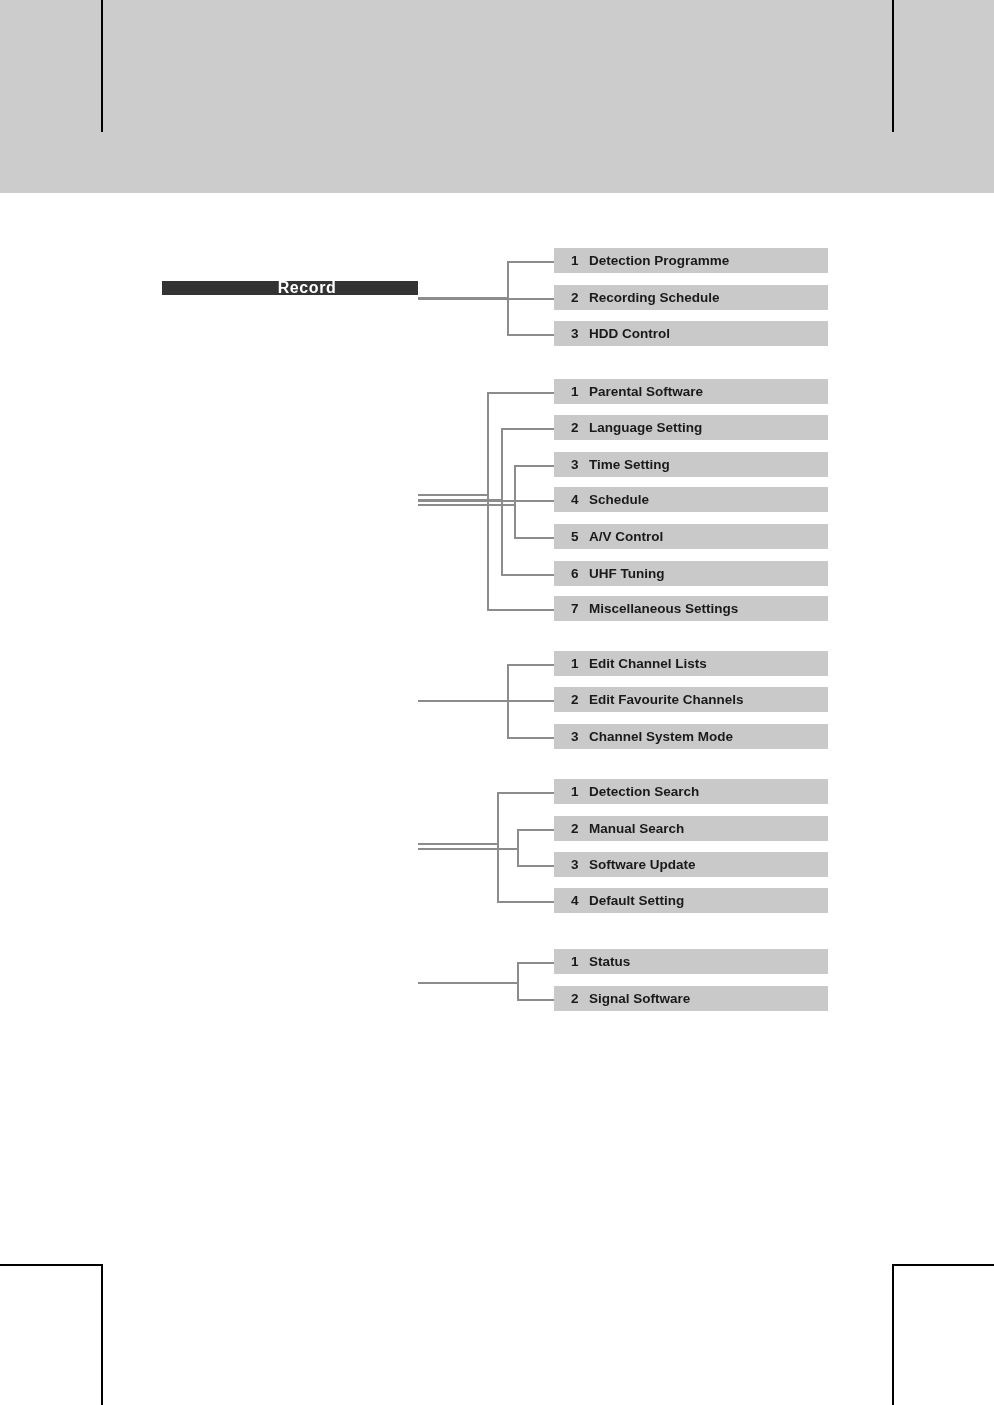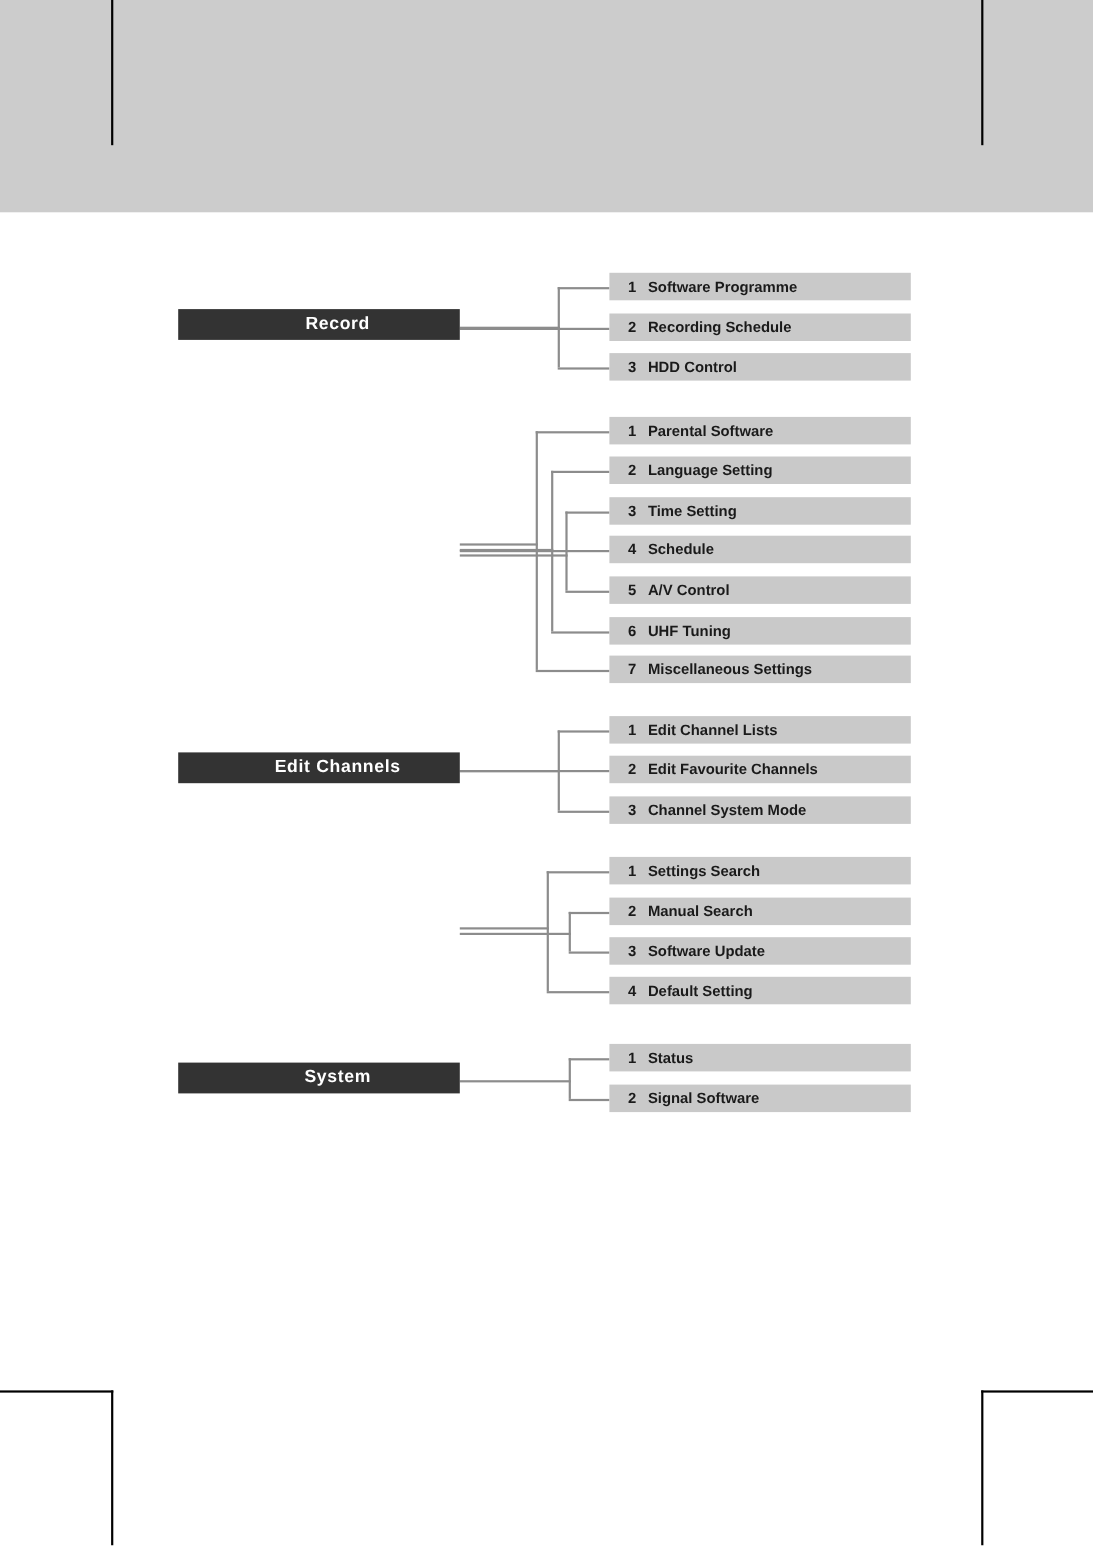--- a/index.html
+++ b/index.html
@@ -56,21 +56,21 @@
   #diagram {
     position: absolute;
     left: 0; top: 0;
     width: 994px; height: 1405px;
   }
 
   .parent-node {
     position: absolute;
     left: 162px;
     width: 256px;
-    height: 28px;
+    height: 14px;
     background: #333333;
     color: #ffffff;
     font-size: 16px;
     font-weight: bold;
     letter-spacing: 0.6px;
     display: flex;
     align-items: center;
     justify-content: center;
     padding-left: 34px;
     box-sizing: border-box;
@@ -130,21 +130,21 @@
     <div class="vline" style="left: 507px; top: 260.5px; height: 73px;"></div>
     <div class="stub" style="left: 507px; top: 260.5px; width: 47px;"></div>
     <div class="stub" style="left: 507px; top: 333.5px; width: 47px;"></div>
     <div class="hline" style="left: 418px; top: 297px; width: 91px;"></div>
     <div class="hline" style="left: 418px; top: 297.5px; width: 136px;"></div>
     <div class="parent-node" style="top: 281px;">
       <span>Record</span>
     </div>
     <div class="child-node" style="top: 248px;">
       <span class="num">1</span>
-      <span class="lbl">Software Programme</span>
+      <span class="lbl">Detection Programme</span>
     </div>
     <div class="child-node" style="top: 285px;">
       <span class="num">2</span>
       <span class="lbl">Recording Schedule</span>
     </div>
     <div class="child-node" style="top: 321px;">
       <span class="num">3</span>
       <span class="lbl">HDD Control</span>
     </div>
     <div class="vline" style="left: 487px; top: 391.5px; height: 217px;"></div>
@@ -186,23 +186,20 @@
     </div>
     <div class="child-node" style="top: 596px;">
       <span class="num">7</span>
       <span class="lbl">Miscellaneous Settings</span>
     </div>
     <div class="vline" style="left: 507px; top: 663.5px; height: 73px;"></div>
     <div class="stub" style="left: 507px; top: 663.5px; width: 47px;"></div>
     <div class="stub" style="left: 507px; top: 736.5px; width: 47px;"></div>
     <div class="hline" style="left: 418px; top: 700px; width: 91px;"></div>
     <div class="hline" style="left: 418px; top: 699.5px; width: 136px;"></div>
-    <div class="parent-node" style="top: 684px;">
-      <span>Edit Channels</span>
-    </div>
     <div class="child-node" style="top: 651px;">
       <span class="num">1</span>
       <span class="lbl">Edit Channel Lists</span>
     </div>
     <div class="child-node" style="top: 687px;">
       <span class="num">2</span>
       <span class="lbl">Edit Favourite Channels</span>
     </div>
     <div class="child-node" style="top: 724px;">
       <span class="num">3</span>
@@ -211,41 +208,38 @@
     <div class="vline" style="left: 497px; top: 791.5px; height: 109px;"></div>
     <div class="stub" style="left: 497px; top: 791.5px; width: 57px;"></div>
     <div class="stub" style="left: 497px; top: 900.5px; width: 57px;"></div>
     <div class="hline" style="left: 418px; top: 843px; width: 81px;"></div>
     <div class="vline" style="left: 517px; top: 828.5px; height: 36px;"></div>
     <div class="stub" style="left: 517px; top: 828.5px; width: 37px;"></div>
     <div class="stub" style="left: 517px; top: 864.5px; width: 37px;"></div>
     <div class="hline" style="left: 418px; top: 848px; width: 101px;"></div>
     <div class="child-node" style="top: 779px;">
       <span class="num">1</span>
-      <span class="lbl">Settings Search</span>
+      <span class="lbl">Detection Search</span>
     </div>
     <div class="child-node" style="top: 816px;">
       <span class="num">2</span>
       <span class="lbl">Manual Search</span>
     </div>
     <div class="child-node" style="top: 852px;">
       <span class="num">3</span>
       <span class="lbl">Software Update</span>
     </div>
     <div class="child-node" style="top: 888px;">
       <span class="num">4</span>
       <span class="lbl">Default Setting</span>
     </div>
     <div class="vline" style="left: 517px; top: 961.5px; height: 37px;"></div>
     <div class="stub" style="left: 517px; top: 961.5px; width: 37px;"></div>
     <div class="stub" style="left: 517px; top: 998.5px; width: 37px;"></div>
     <div class="hline" style="left: 418px; top: 982px; width: 101px;"></div>
-    <div class="parent-node" style="top: 966px;">
-      <span>System</span>
-    </div>
     <div class="child-node" style="top: 949px;">
       <span class="num">1</span>
       <span class="lbl">Status</span>
     </div>
     <div class="child-node" style="top: 986px;">
       <span class="num">2</span>
       <span class="lbl">Signal Software</span>
     </div>
   </div>
 

